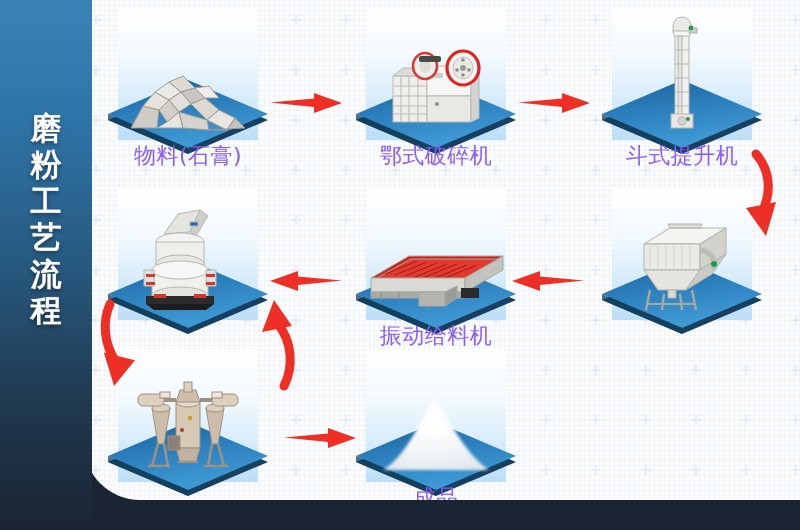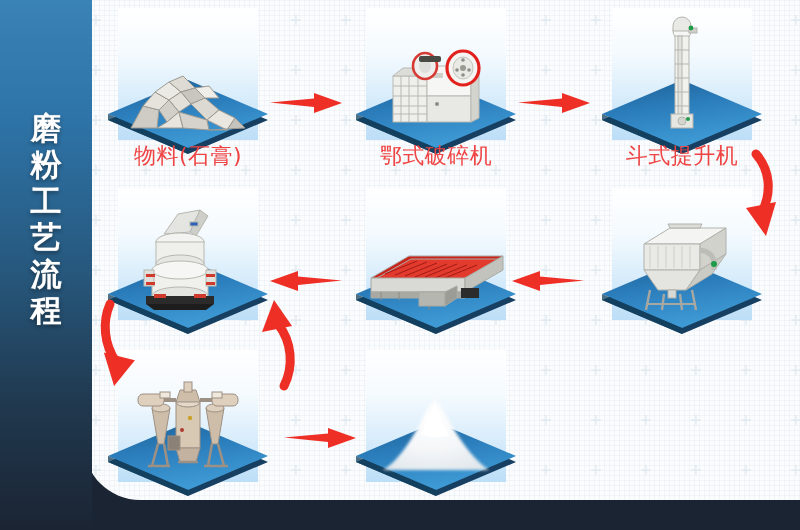--- a/index.html
+++ b/index.html
@@ -53,21 +53,21 @@
     position:absolute; left:28px; top:0; width:140px; height:132px;
     background:linear-gradient(180deg,#ffffff 0%,#f4fafe 35%,#cfe8fa 78%,#bcdef7 100%);
   }
   .plat{
     position:absolute; left:50%; top:78px; width:160px; height:92px;
     transform:translateX(-50%);
   }
   .art{ position:absolute; left:50%; transform:translateX(-50%); bottom:46px; }
   .caption{
     position:absolute; left:0; right:0; top:133px;
-    text-align:center; font-size:22px; color:#ef4444; font-weight:500;
+    text-align:center; font-size:22px; color:#8b5cf6; font-weight:500;
     letter-spacing:.5px; white-space:nowrap;
   }
 
   
   .arrow{ position:absolute; }
   svg{ display:block; overflow:visible; }
 </style>
 </head>
 <body>
 
@@ -281,20 +281,21 @@
       <polygon points="6,30 100,30 100,44 6,44" fill="#d9d9d5"></polygon>
       <polygon points="100,30 138,8 138,22 100,44" fill="#c3c3bd"></polygon>
       <polygon points="6,44 100,44 100,50 6,50" fill="#a9a9a3"></polygon>
       <rect x="54" y="44" width="26" height="14" fill="#b6b6b0"></rect>
       <polygon points="80,44 92,38 92,50 80,58" fill="#9c9c96"></polygon>
       <rect x="96" y="40" width="18" height="10" fill="#2b2b2b" stroke="none"></rect>
       <path d="M16,44v8M34,44v8M64,58v4" stroke="#8d8d86"></path>
     </g>
   </svg>
         </div>
+     <div class="caption">振动给料机</div>
       </div>
       <div class="cell" style="left: 500px; top: 188px;">
         <div class="backdrop"></div>
      <div class="plat">
           <svg viewBox="0 0 160 92" width="160" height="92">
     <defs>
       <linearGradient id="pg" x1="0" y1="0" x2="0.35" y2="1">
         <stop offset="0" stop-color="#1d5f93"></stop>
         <stop offset=".45" stop-color="#2a7cba"></stop>
         <stop offset="1" stop-color="#3e9ad4"></stop>
@@ -394,20 +395,21 @@
         <stop offset="1" stop-color="#dfe6ec"></stop>
       </radialGradient>
       <filter id="sf">
                 <feGaussianBlur stdDeviation="1.6"></feGaussianBlur>
               </filter>
     </defs>
     <path d="M6,72 C20,64 32,46 44,24 C50,10 54,2 58,2 C62,2 66,12 74,26 C86,48 100,64 112,72 Z" fill="url(#pw)" filter="url(#sf)"></path>
     <path d="M58,4 C61,14 66,26 72,38 C62,40 52,40 44,36 C50,24 55,12 58,4 Z" fill="#ffffff" opacity=".9"></path>
   </svg>
         </div>
+     <div class="caption">成品</div>
       </div>
       <div class="arrow" style="left: 186px; top: 90px;">
         <svg viewBox="0 0 72 26" width="72" height="26">
     <g transform="" fill="#ee2f26">
       <path d="M0,12.5 L44,8.5 L44,3 L72,13 L44,23 L44,17 Z"></path>
     </g>
   </svg>
       </div>
       <div class="arrow" style="left: 434px; top: 90px;">
         <svg viewBox="0 0 72 26" width="72" height="26">

